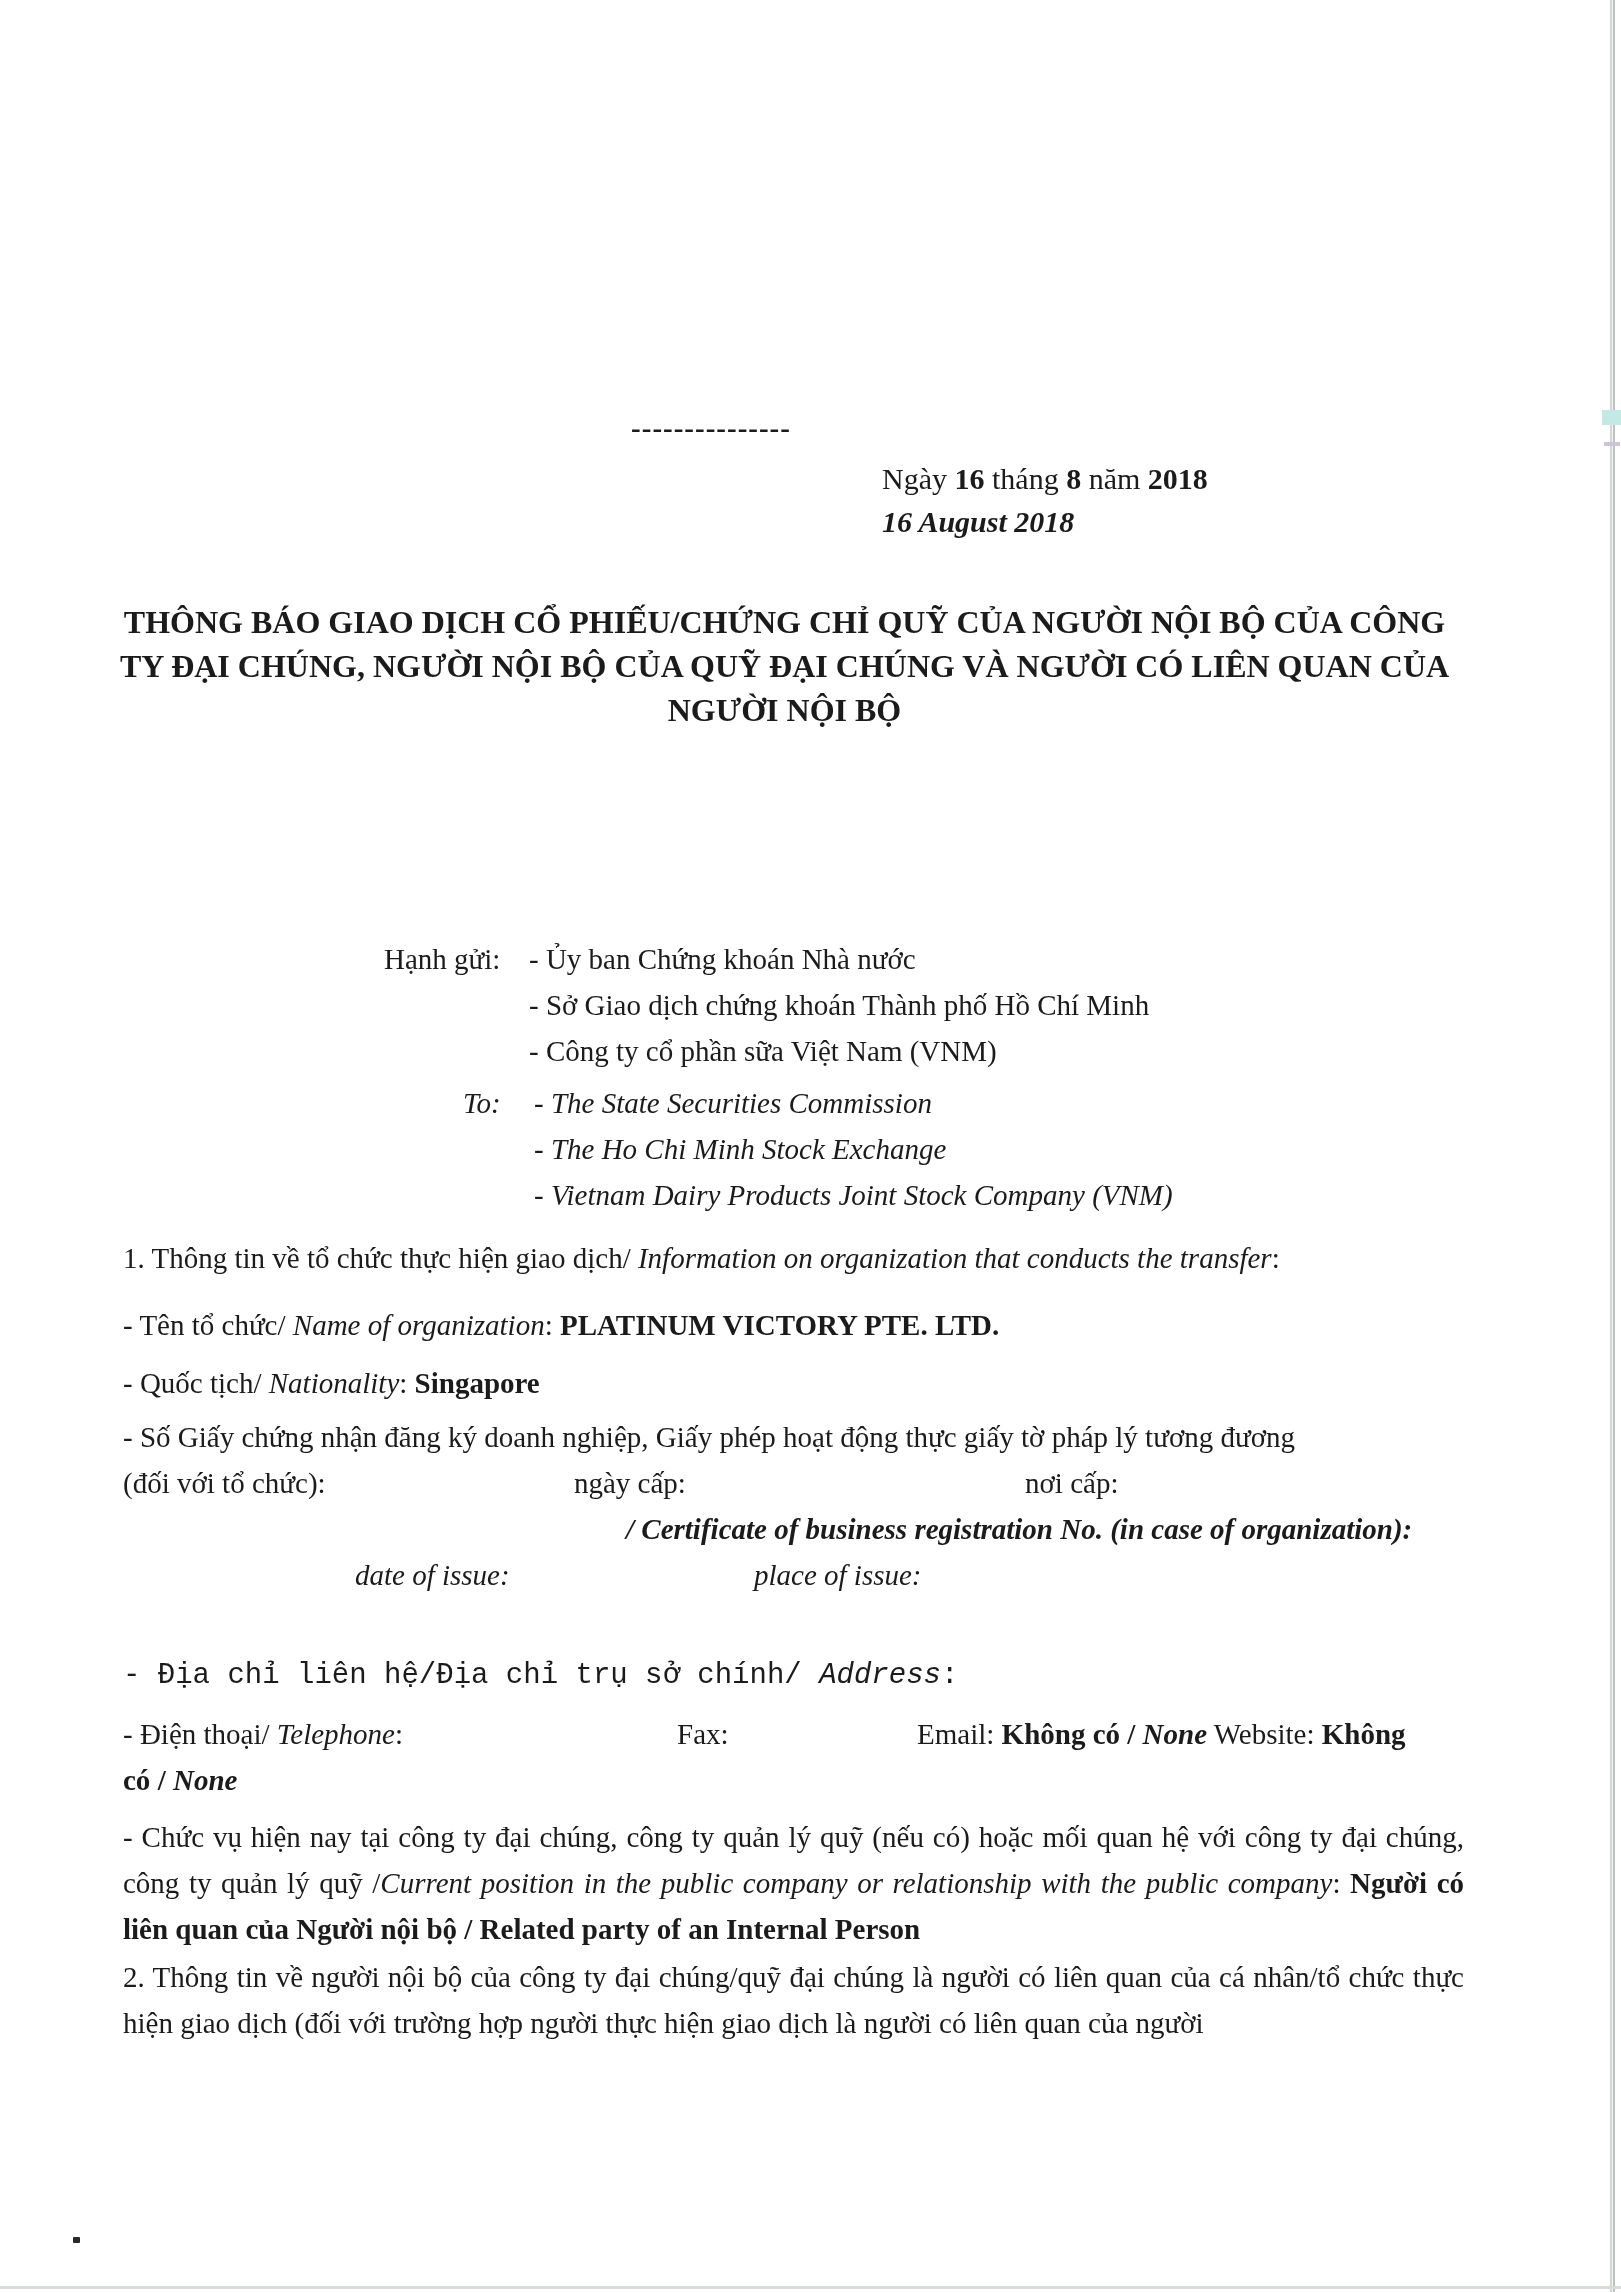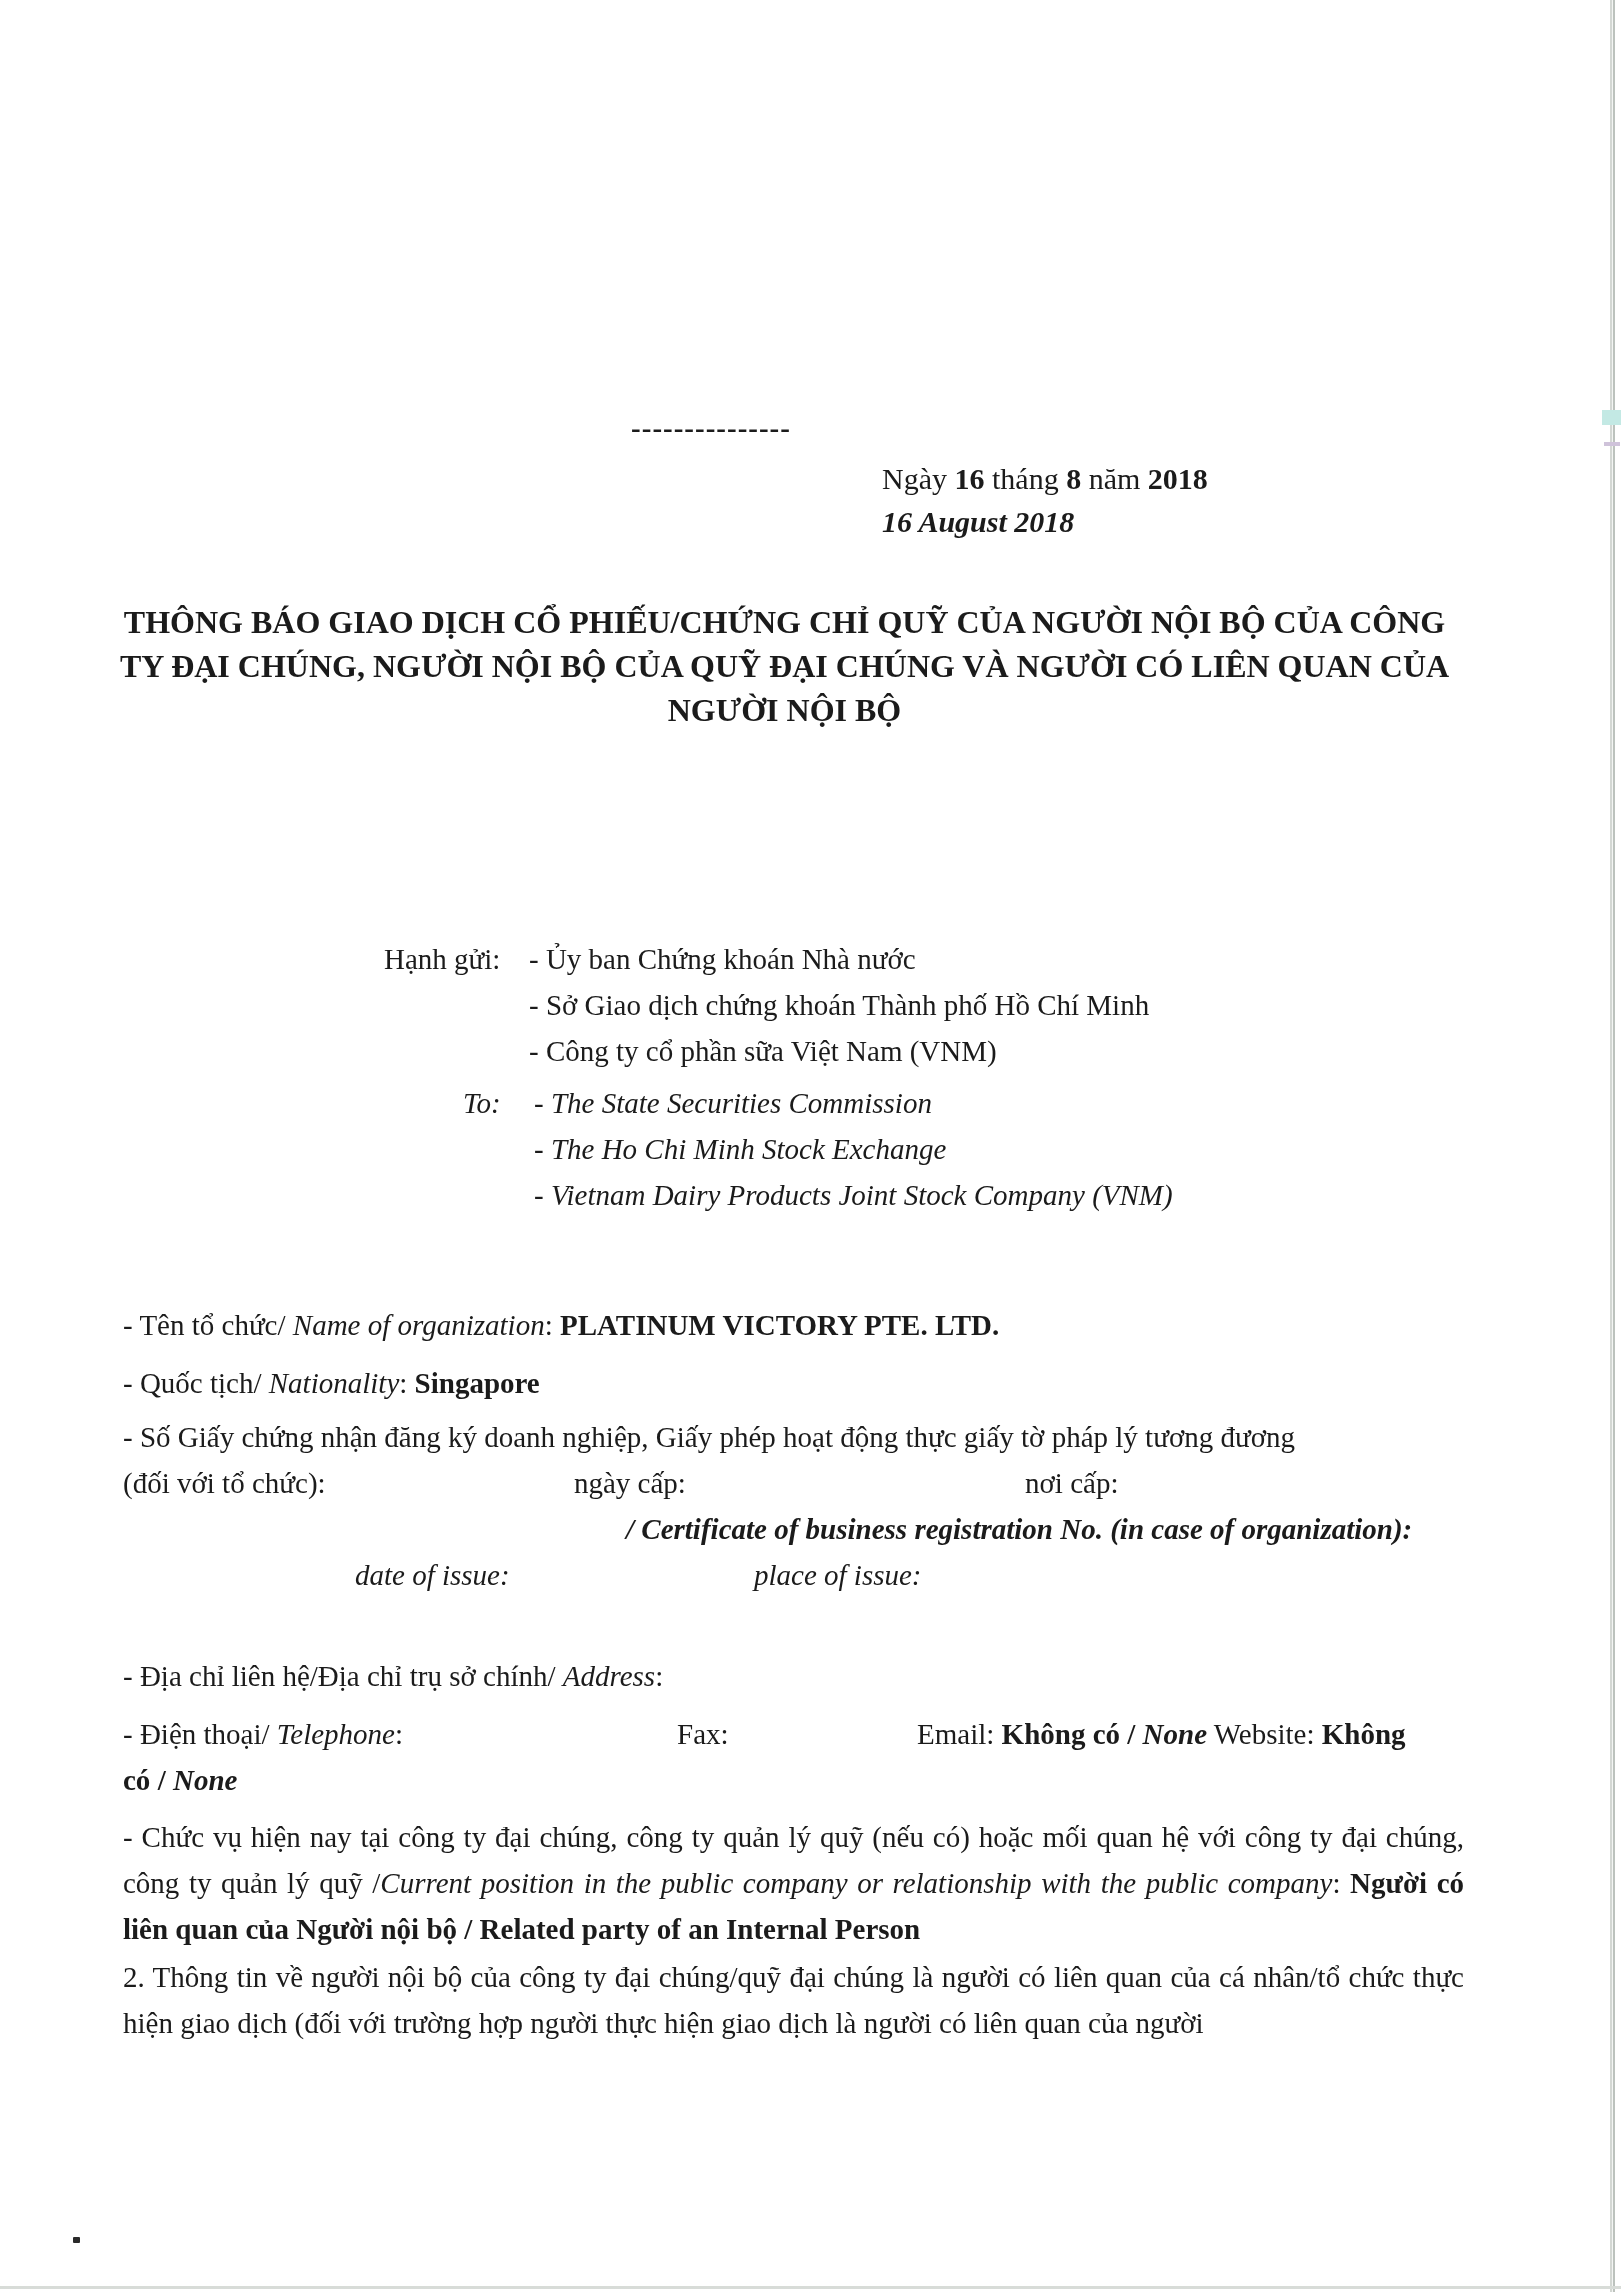--- a/index.html
+++ b/index.html
@@ -72,20 +72,21 @@
 
   <div class="abs body-fs i" style="left:0; top:1087px; width:1621px;">
     <span class="abs" style="left:463px; top:0;">To:</span>
     <div class="abs recip-items" style="left:534px; top:0;">
       <div>- The State Securities Commission</div>
       <div>- The Ho Chi Minh Stock Exchange</div>
       <div>- Vietnam Dairy Products Joint Stock Company (VNM)</div>
     </div>
   </div>
 
+  <div class="abs body-fs lh" style="left:123px; top:1235px; width:1353px;"><span>1. Thông tin về tổ chức thực hiện giao dịch/ </span><span class="i">Information on organization that conducts the transfer</span><span>:</span></div>
 
   <div class="abs body-fs lh" style="left:123px; top:1360px; width:1353px;"><span>- Quốc tịch/ </span><span class="i">Nationality</span><span>: </span><span class="b">Singapore</span></div>
 
   <div class="abs body-fs lh" style="left:123px; top:1302px; width:1353px;"><span>- Tên tổ chức/ </span><span class="i">Name of organization</span><span>: </span><span class="b">PLATINUM VICTORY PTE. LTD.</span></div>
 
   <div class="abs body-fs lh" style="left:123px; top:1414px; width:1338px;">
     <div class="row">- Số Giấy chứng nhận đăng ký doanh nghiệp, Giấy phép hoạt động thực giấy tờ pháp lý tương đương</div>
     <div class="row">
       <span class="abs" style="left:0;">(đối với tổ chức):</span>
       <span class="abs" style="left:451px;">ngày cấp:</span>
@@ -93,21 +94,21 @@
     </div>
     <div class="row">
       <span class="abs i" style="left:503px;font-weight:bold;">/ Certificate of business registration No. (in case of organization):</span>
     </div>
     <div class="row">
       <span class="abs i" style="left:204px;margin-left:28px;">date of issue:</span>
       <span class="abs i" style="left:631px;">place of issue:</span>
     </div>
   </div>
 
-  <div class="abs body-fs lh" style="left:123px; top:1653px; width:1353px;"><span>- Địa chỉ liên hệ/Địa chỉ trụ sở chính/ </span><span class="i">Address</span><span>:</span></div>
+  <div class="abs body-fs lh" style="left:123px; top:1653px; width:1353px;font-family:Liberation Mono, monospace;"><span>- Địa chỉ liên hệ/Địa chỉ trụ sở chính/ </span><span class="i">Address</span><span>:</span></div>
 
   <div class="abs body-fs lh" style="left:123px; top:1711px; width:1353px;">
     <div class="row">
       <span class="abs" style="left:0;"><span>- Điện thoại/ </span><span class="i">Telephone</span><span>:</span></span>
       <span class="abs" style="left:554px;">Fax:</span>
       <span class="abs" style="left:794px;"><span>Email: </span><span class="b">Không có</span><span class="b"> / </span><span class="bi">None</span><span> Website: </span><span class="b">Không</span></span>
     </div>
     <div class="row"><span class="b">có</span><span class="b"> / </span><span class="bi">None</span></div>
   </div>
 

